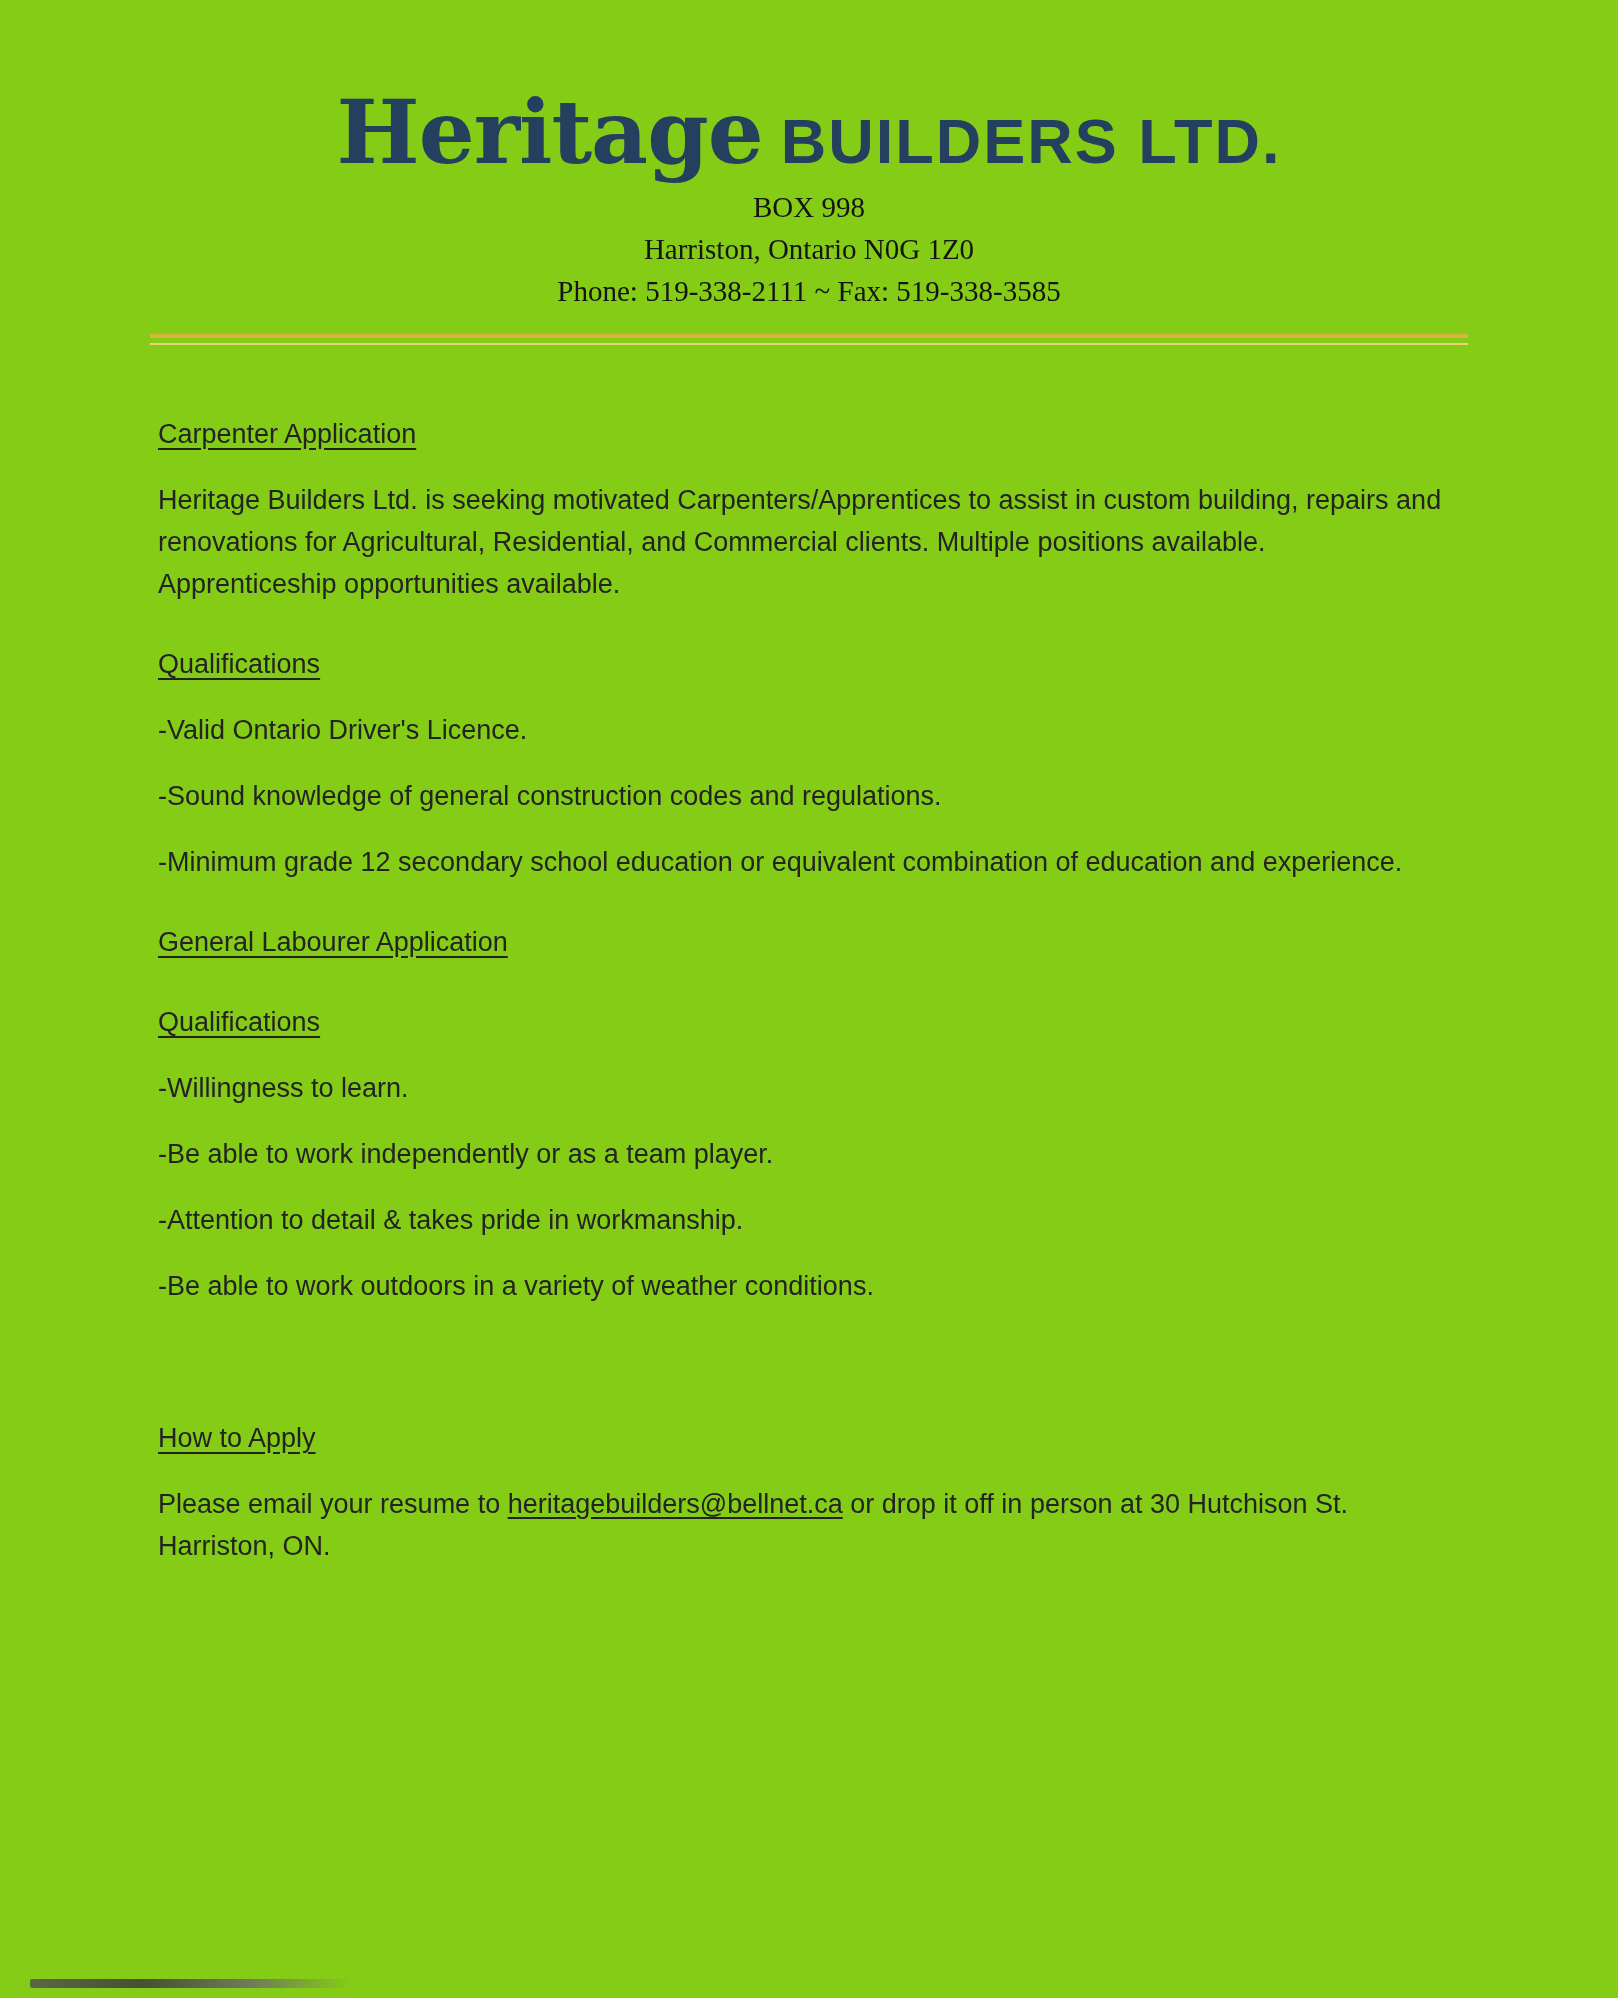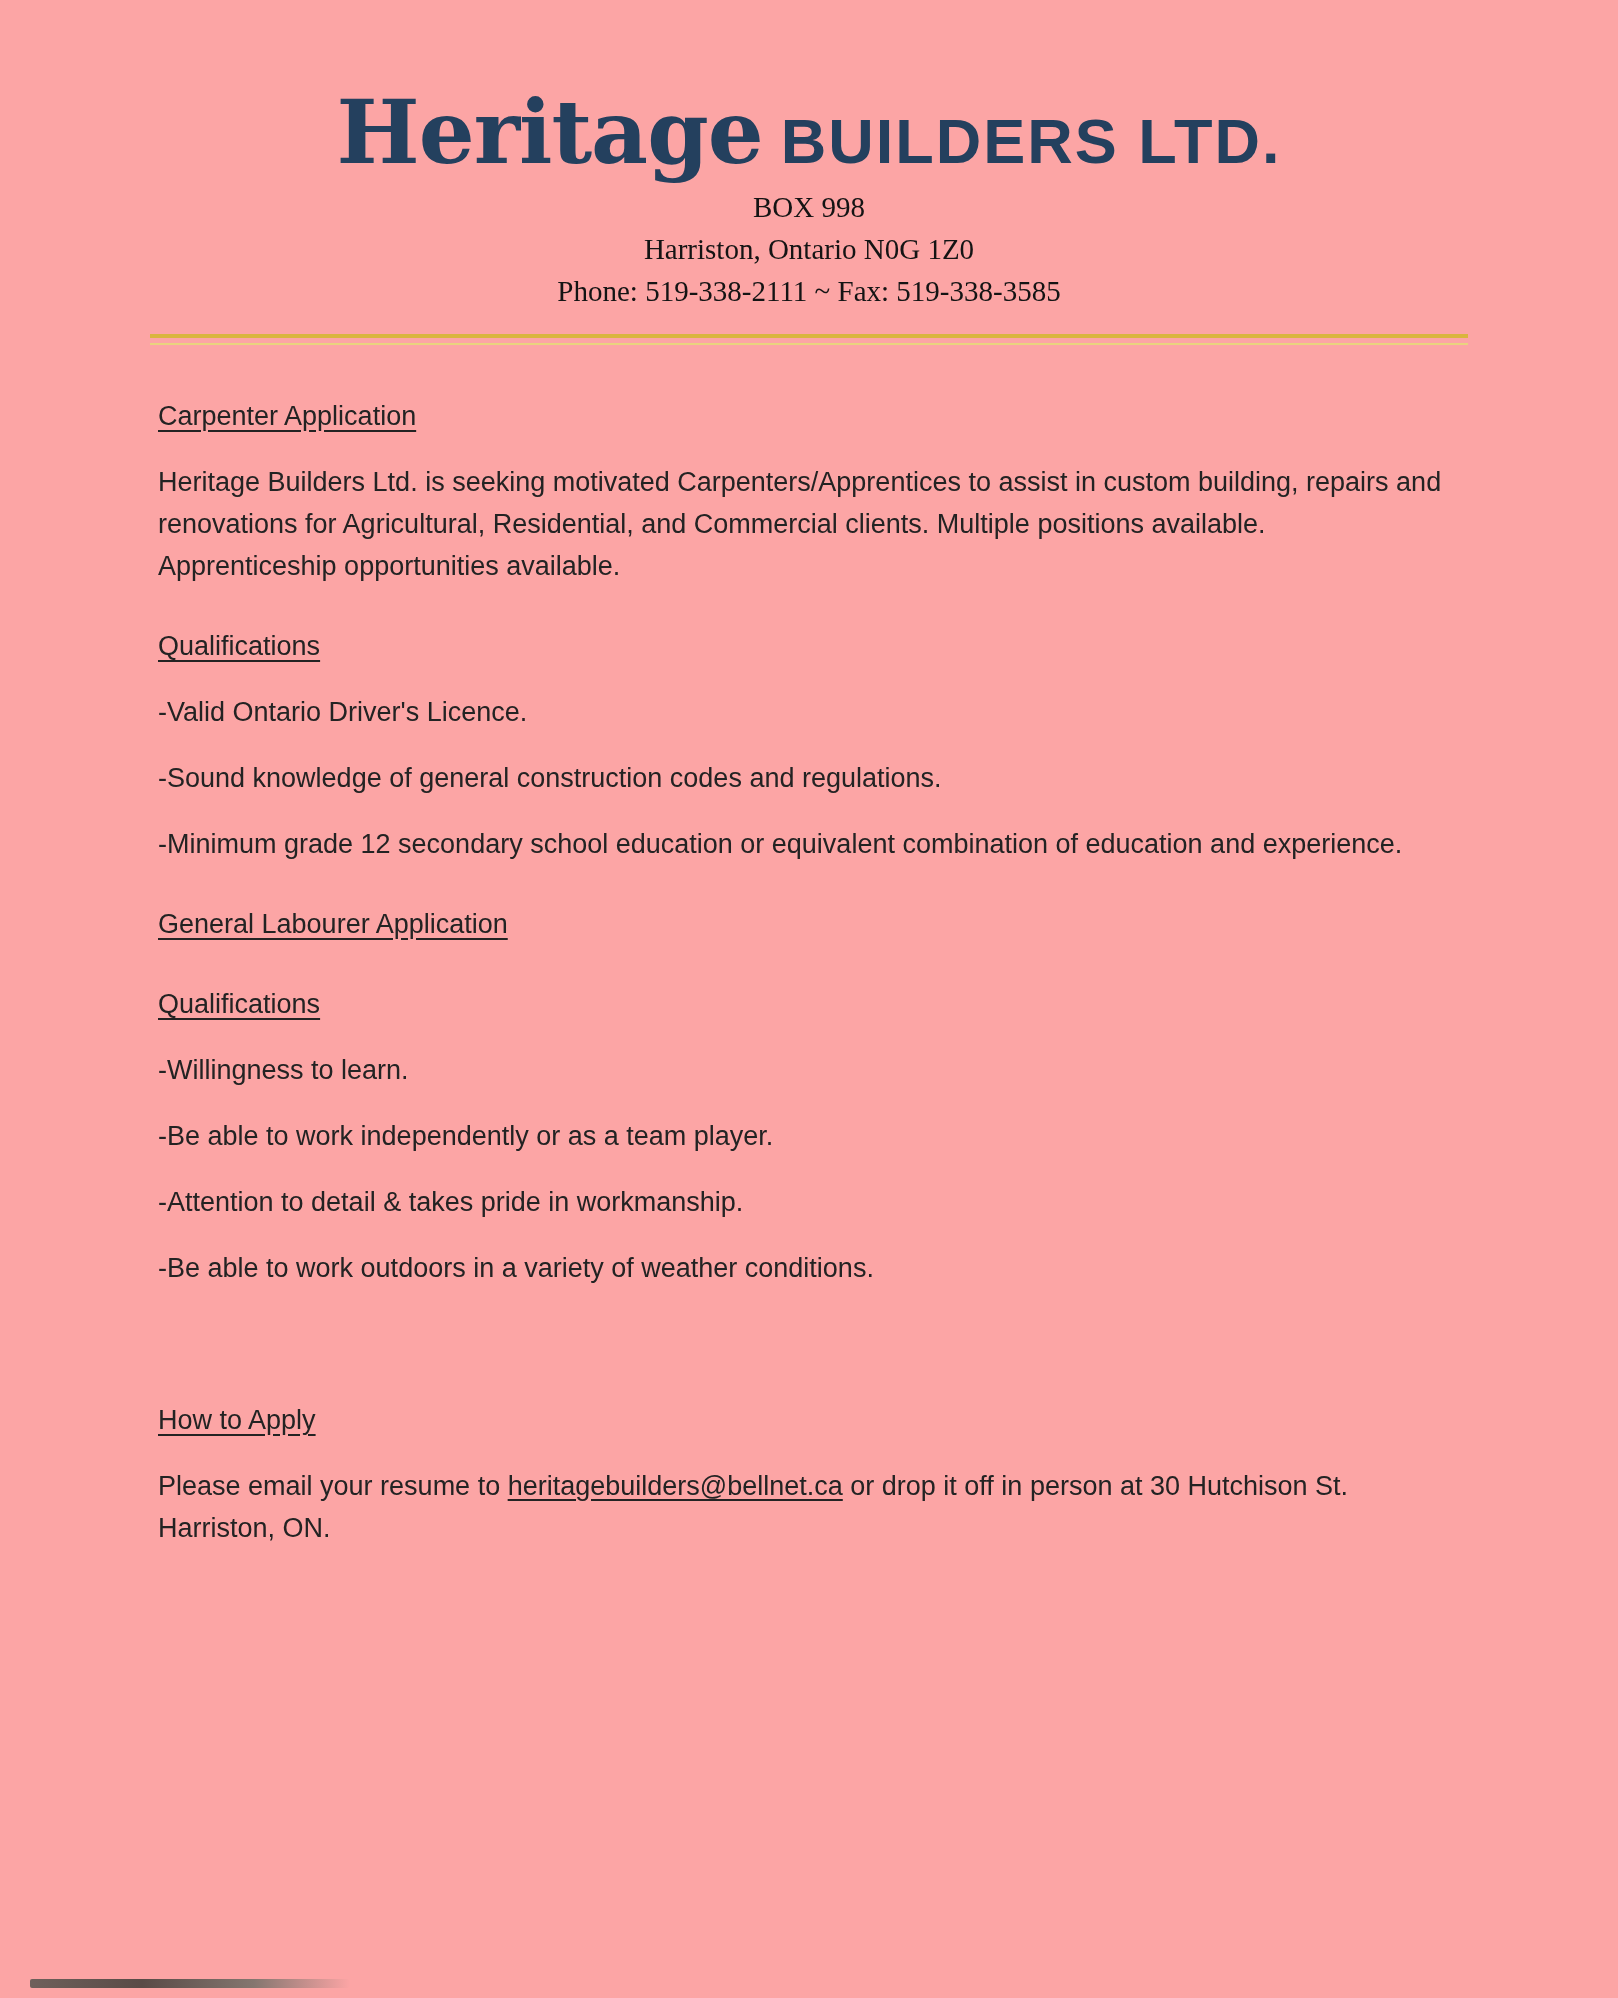--- a/index.html
+++ b/index.html
@@ -1,20 +1,20 @@
 <!DOCTYPE html>
 <html><head>
 <meta charset="utf-8">
 <style>
   html,body{margin:0;padding:0;background:#d8d8d8;}
   .page{
     position:relative;
     width:1618px;height:1998px;
     margin:0 auto;
-    background:#fca5a5;
+    background:#84cc16;
     font-family:"Liberation Sans",sans-serif;
     color:#222;
     overflow:hidden;
     box-sizing:border-box;
   }
   
   .letterhead{padding-top:88px;text-align:center;}
   .brand{white-space:nowrap;line-height:1;color:#24405e;}
   .brand-script{
     font-family:"DejaVu Serif",serif;
@@ -39,21 +39,21 @@
     margin-top:10px;
   }
   .gold-rule{
     margin:22px 150px 0 150px;
     height:5px;
     border-top:4px solid #d9b53f;
     border-bottom:2px solid #e9d37f;
   }
   
   .content{
-    padding:50px 168px 0 158px;
+    padding:68px 168px 0 158px;
     font-size:27px;
     line-height:42px;
     color:#232323;
   }
   .sec-title{
     display:inline-block;
     font-size:27px;
     font-weight:400;
     text-decoration:underline;
     text-underline-offset:5px;

